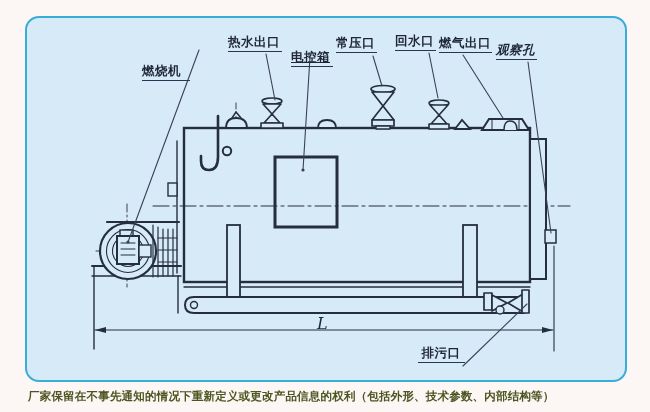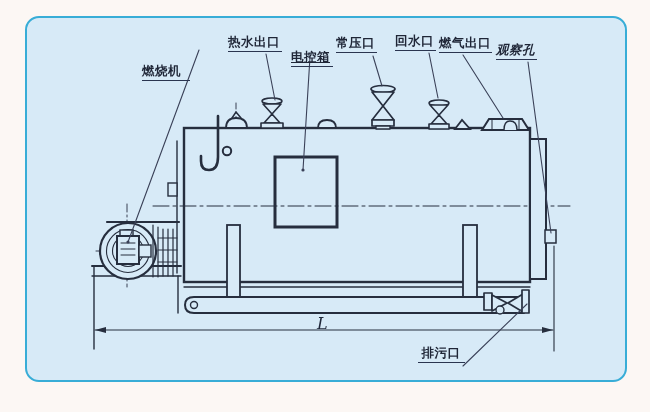--- a/index.html
+++ b/index.html
@@ -166,13 +166,14 @@
 
   <div class="callout cal-burner">燃烧机</div>
   <div class="callout cal-hotwater">热水出口</div>
   <div class="callout cal-controlbox">电控箱</div>
   <div class="callout cal-atmos">常压口</div>
   <div class="callout cal-return">回水口</div>
   <div class="callout cal-fluegas">燃气出口</div>
   <div class="callout cal-observe">观察孔</div>
   <div class="callout cal-drain">排污口</div>
 
+  <div class="footer">厂家保留在不事先通知的情况下重新定义或更改产品信息的权利（包括外形、技术参数、内部结构等）</div>
 </div>
 
 </body></html>

